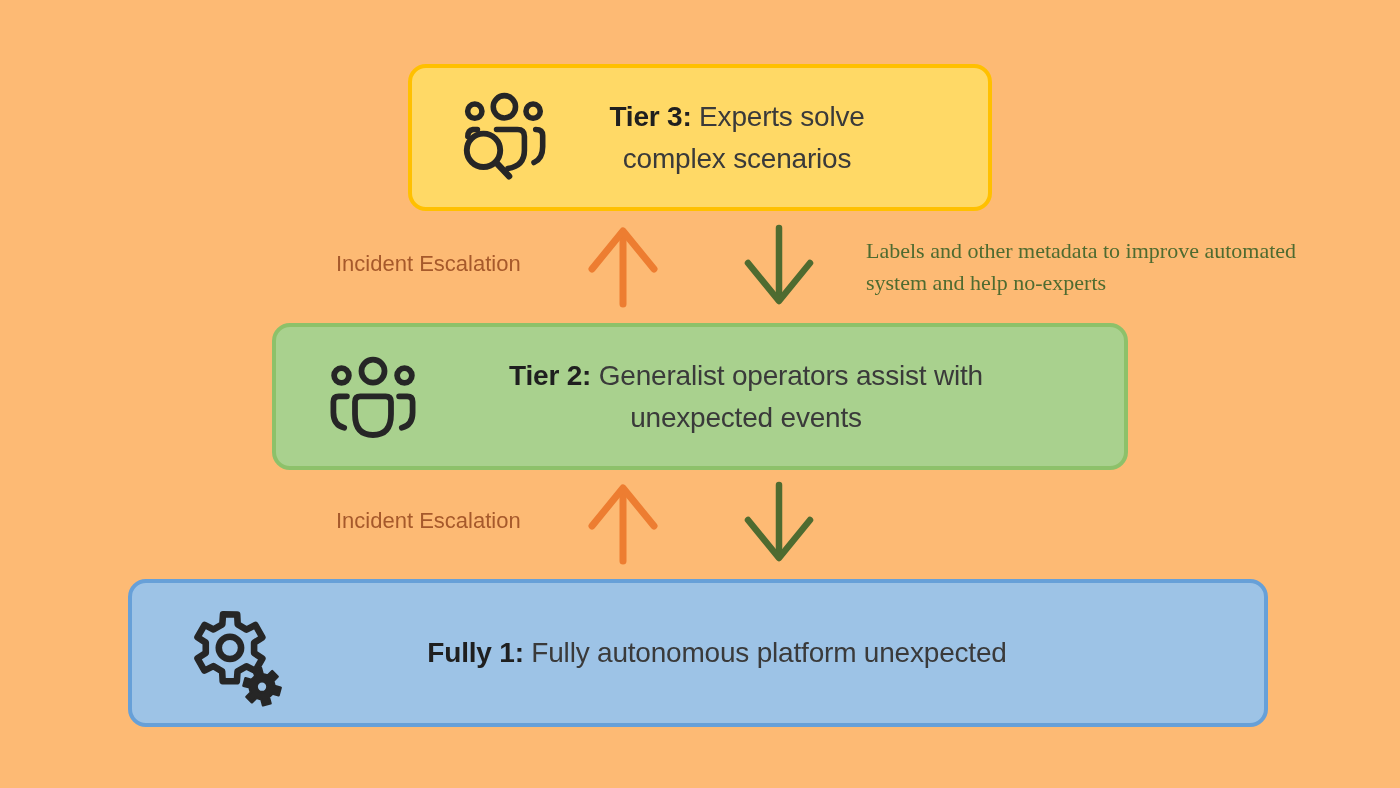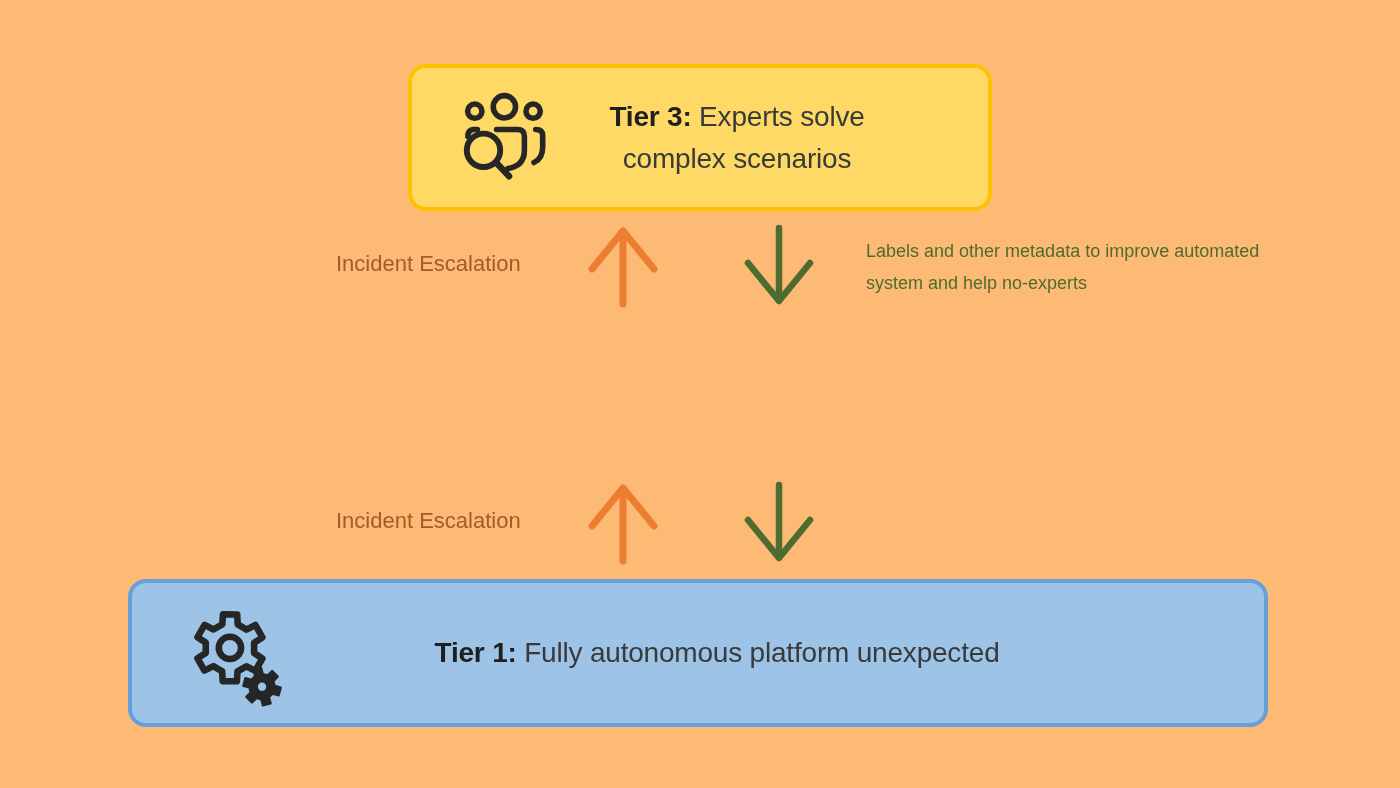--- a/index.html
+++ b/index.html
@@ -50,23 +50,24 @@
     font-size: 22px;
     color: var(--rust);
     white-space: nowrap;
   }
   .escalation-1 { left: 336px; top: 251px; }
   .escalation-2 { left: 336px; top: 508px; }
 
   .feedback-label {
     position: absolute;
     width: 434px;
-    font-size: 18px;
+    font-size: 22px;
     line-height: 32px;
     color: var(--dark-green);
+    font-family: Liberation Serif, serif;
   }
   .feedback-1 { left: 866px; top: 235px; }
   .feedback-2 { left: 866px; top: 492px; }
 
   
   .arrow { position: absolute; width: 74px; height: 86px; }
   .arrow path { fill: none; stroke-linecap: round; stroke-linejoin: round; }
   .arrow-up path   { stroke: var(--orange); stroke-width: 7; }
   .arrow-down path { stroke: var(--dark-green); stroke-width: 6.5; }
   .up-1   { left: 586px; top: 223px; }
@@ -108,20 +109,35 @@
     <path d="M6 46 L37 8 L68 46"></path>
   </svg>
 
   <svg class="arrow arrow-down down-1" viewBox="0 0 74 86">
     <path d="M37 5 V74"></path>
     <path d="M6 40 L37 78 L68 40"></path>
   </svg>
 
   <div class="feedback-label feedback-1">Labels and other metadata to improve automated system and help no-experts</div>
 
+  <div class="tier tier-2">
+    <svg class="tier-icon" viewBox="0 0 52 50">
+      <g class="glyph" stroke-width="3.2">
+        <circle cx="8.5" cy="12" r="4.1"></circle>
+        <circle cx="26" cy="9.5" r="6.4"></circle>
+        <circle cx="43.5" cy="12" r="4.1"></circle>
+        <path d="M19 23.5 H33 Q36 23.5 36 26.5 V33.5 Q36 45 26 45 Q16 45 16 33.5 V26.5 Q16 23.5 19 23.5 Z"></path>
+        <path d="M11.5 23.5 H7 Q4 23.5 4 26.5 V32.5 Q4 39.5 10 41"></path>
+        <path d="M40.5 23.5 H45 Q48 23.5 48 26.5 V32.5 Q48 39.5 42 41"></path>
+      </g>
+    </svg>
+    <div class="tier-label">
+      <span><span class="bold">Tier 2:</span><span> Generalist operators assist with unexpected events</span></span>
+    </div>
+  </div>
 
   <div class="escalation-label escalation-2">Incident Escalation</div>
 
   <svg class="arrow arrow-up up-2" viewBox="0 0 74 86">
     <path d="M37 12 V81"></path>
     <path d="M6 46 L37 8 L68 46"></path>
   </svg>
 
   <svg class="arrow arrow-down down-2" viewBox="0 0 74 86">
     <path d="M37 5 V74"></path>
@@ -129,17 +145,17 @@
   </svg>
 
 
   <div class="tier tier-1">
     <svg class="tier-icon" viewBox="0 0 58 62">
       <path id="big-gear" class="glyph" stroke-width="3.9" d="M41.1 11.5L45.2 18.8L40.3 22.0L40.3 28.1L45.2 31.3L41.0 38.6L35.7 35.9L30.5 38.9L30.1 44.8L21.7 44.7L21.4 38.9L16.2 35.8L10.9 38.5L6.8 31.2L11.7 28.0L11.7 21.9L6.8 18.7L11.0 11.4L16.3 14.1L21.5 11.1L21.9 5.2L30.3 5.3L30.6 11.1L35.8 14.2Z"></path>
       <circle class="glyph" stroke-width="3.9" cx="26" cy="25" r="6.6"></circle>
       <path id="small-gear" fill="#262626" fill-rule="evenodd" stroke="#262626" stroke-width="1.5" stroke-linejoin="round" d="M56.0 48.6L54.8 53.0L51.2 52.0L49.0 54.2L50.0 57.8L45.6 59.0L44.6 55.4L41.7 54.6L39.0 57.2L35.8 54.0L38.4 51.4L37.6 48.4L34.0 47.4L35.2 43.0L38.8 44.0L41.0 41.8L40.0 38.2L44.4 37.0L45.4 40.6L48.3 41.4L51.0 38.8L54.2 42.0L51.6 44.6L52.4 47.6Z M48.2 48 a3.2 3.2 0 1 0 -6.4 0 a3.2 3.2 0 1 0 6.4 0 Z"></path>
     </svg>
     <div class="tier-label">
-      <span><span class="bold">Tier 1:</span><span> Fully autonomous platform unexpected</span></span>
+      <span><span class="bold">Fully 1:</span><span> Fully autonomous platform unexpected</span></span>
     </div>
   </div>
 
 </div>
 
 </body></html>

